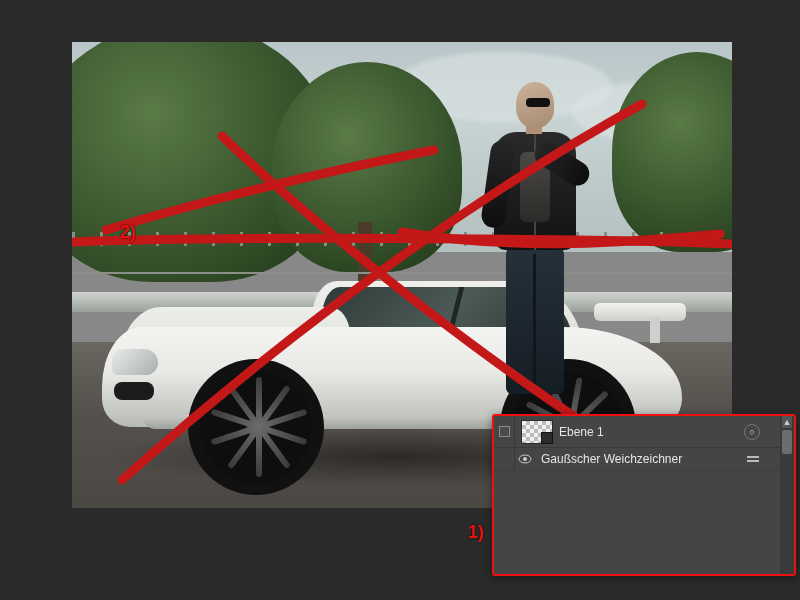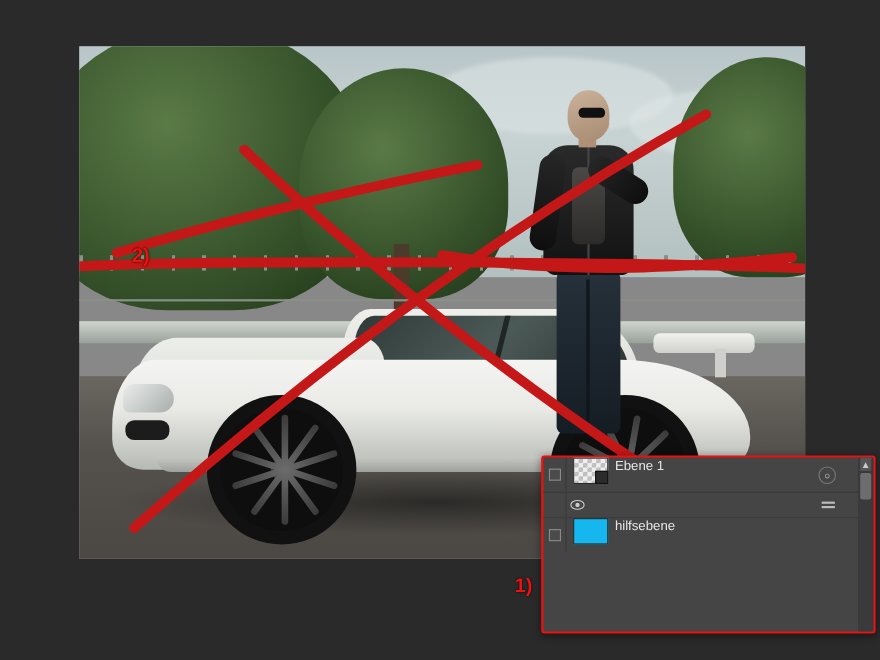--- a/index.html
+++ b/index.html
@@ -49,21 +49,21 @@
   .man .jeans:after{content:"";position:absolute;left:27px;top:10px;width:3px;height:130px;background:#10161c}
   
   .lines{position:absolute;inset:0;pointer-events:none}
   
   .ann{position:absolute;color:#e11;font-weight:bold;font-size:18px;text-shadow:0 0 2px #000}
   
   .panel{position:absolute;left:492px;top:414px;width:300px;height:158px;background:#454545;border:2px solid #e11;border-radius:3px;box-shadow:0 2px 8px rgba(0,0,0,.45);font-size:12px;color:#e6e6e6}
   .panel .scroll{position:absolute;right:0;top:0;width:14px;bottom:0;background:#3a3a3a}
   .panel .scroll .thumb{position:absolute;top:2px;left:2px;right:2px;height:24px;background:#6d6d6d;border-radius:2px}
   .panel .scroll .arrow{position:absolute;left:2px;right:2px;height:12px;background:#555;font-size:9px;color:#ccc;text-align:center;line-height:12px}
-  .row{position:relative;height:31px;border-bottom:1px solid #393939;display:flex;}
+  .row{position:relative;height:31px;border-bottom:1px solid #393939;display:flex;align-items:center}
   .subrow{position:relative;height:22px;border-bottom:1px solid #3d3d3d;display:flex;align-items:center}
   .vis{width:20px;height:100%;border-right:1px solid #393939;display:flex;align-items:center;justify-content:center}
   .vis2{width:20px;height:100%;display:flex;align-items:center;justify-content:center}
   .chk{width:9px;height:9px;border:1px solid #8a8a8a;background:#4b4b4b}
   .thumb28{width:30px;height:22px;margin:0 6px;border:1px solid #2b2b2b;background:#fff;position:relative;flex:0 0 auto}
   .thumb28.mini{width:22px;height:18px}
   .label{white-space:nowrap}
   .checker{background-image:linear-gradient(45deg,#bcbcbc 25%,transparent 25%,transparent 75%,#bcbcbc 75%),linear-gradient(45deg,#bcbcbc 25%,#efefef 25%,#efefef 75%,#bcbcbc 75%);background-size:8px 8px;background-position:0 0,4px 4px}
   .smarticon{position:absolute;right:-1px;bottom:-1px;width:10px;height:10px;background:#2b2b2b;border:1px solid #111}
   .fx{position:absolute;right:20px;top:8px;width:14px;height:14px;border:1px solid #777;border-radius:50%;display:flex;align-items:center;justify-content:center;font-size:9px;color:#ddd}
@@ -176,34 +176,28 @@
 
 
     <div class="subrow">
       <div class="vis"></div>
       <div class="vis2">
         <svg class="eye" viewBox="0 0 14 10">
             <ellipse cx="7" cy="5" rx="6" ry="4" fill="none" stroke="#ccc" stroke-width="1"></ellipse>
             <circle cx="7" cy="5" r="2" fill="#ccc"></circle>
           </svg>
       </div>
+      <span class="label" style="margin-left:6px">Gaußscher Weichzeichner</span>
       <span class="toggle">
         <svg viewBox="0 0 14 10">
             <rect x="1" y="2" width="12" height="2" fill="#bbb"></rect>
             <rect x="1" y="6" width="12" height="2" fill="#bbb"></rect>
           </svg>
       </span>
     </div>
 
 
-    <div class="row" style="border-bottom:none">
-      <div class="vis">
-          <div class="chk"></div>
-        </div>
-      <div class="thumb28" style="background:#16b6ef"></div>
-      <span class="label">hilfsebene</span>
-    </div>
   </div>
   <div class="scroll">
     <div class="arrow" style="top:0">▲</div>
     <div class="thumb" style="top:14px"></div>
   </div>
 </div>
 
 </body></html>

